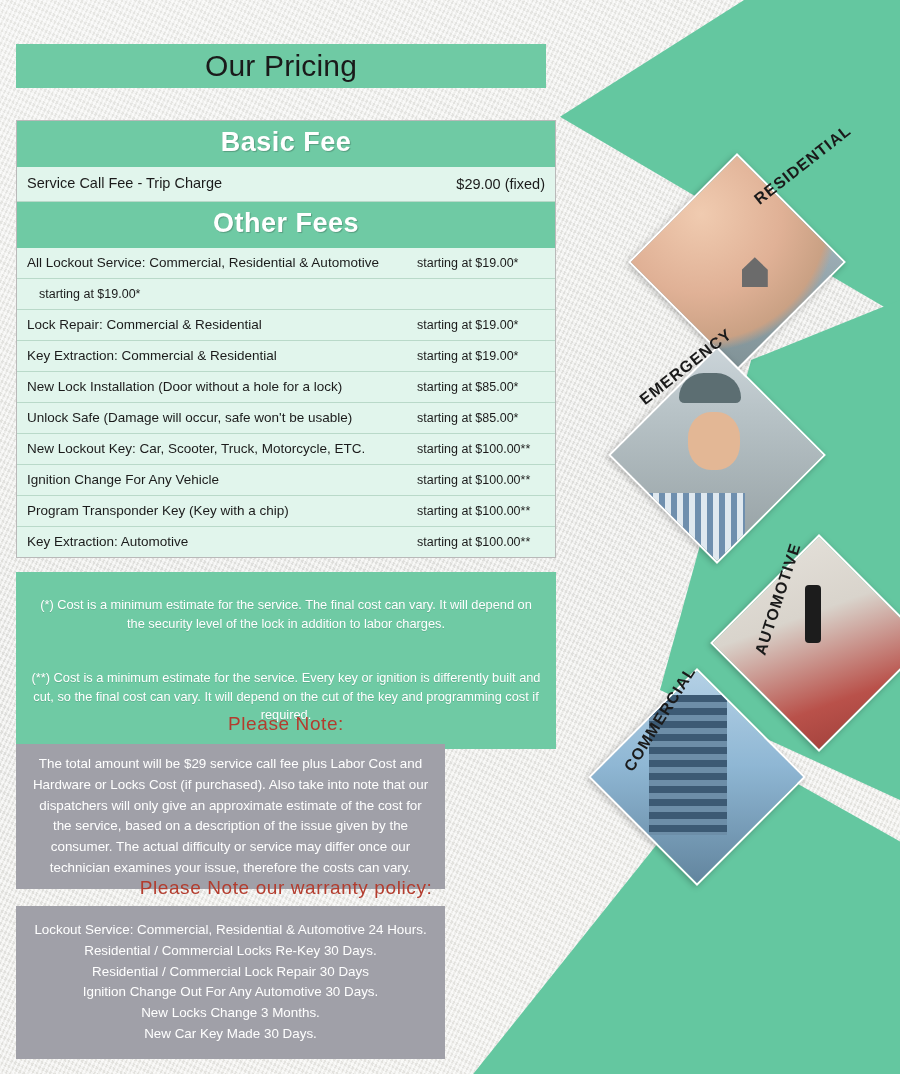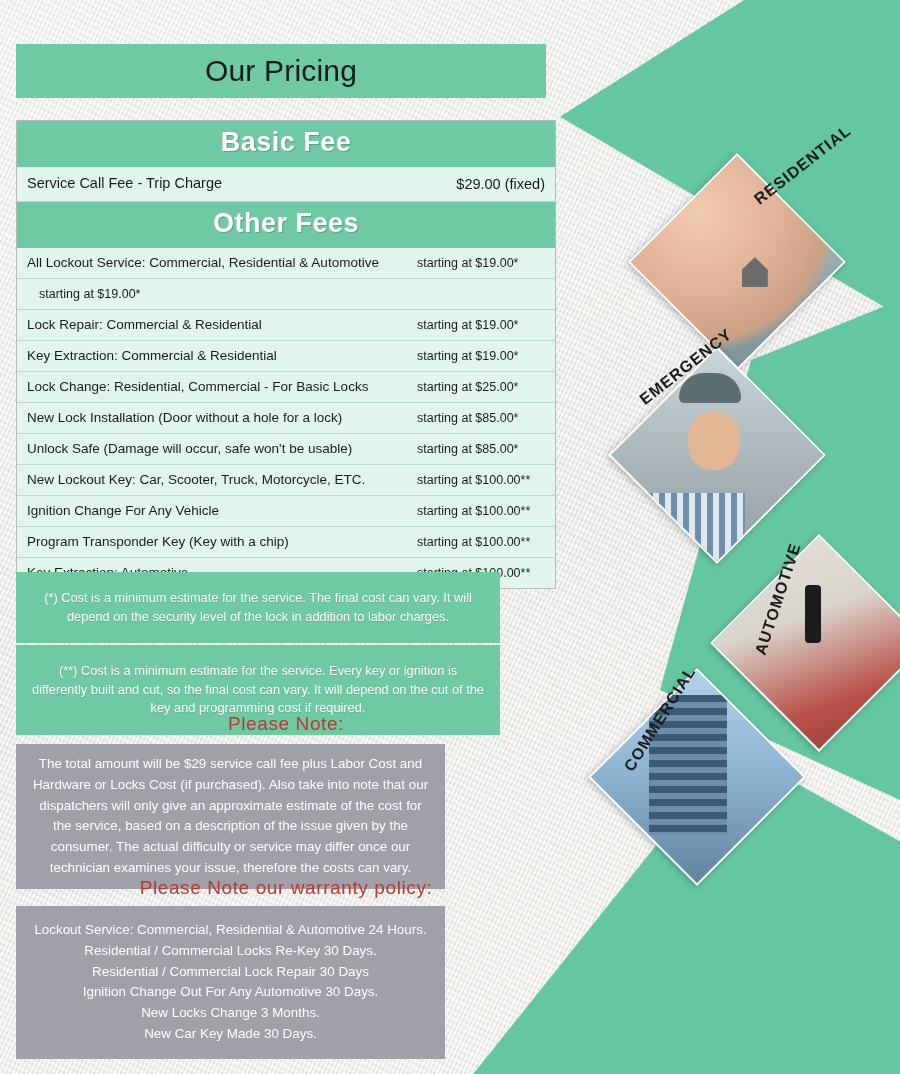--- a/index.html
+++ b/index.html
@@ -42,21 +42,21 @@
   .shape-bottom {
     bottom: -4px; left: 470px;
     width: 440px; height: 330px;
     clip-path: polygon(60% 0%, 100% 30%, 100% 100%, 0% 100%);
   }
 
   
   .header-band {
     position: absolute;
     top: 44px; left: 16px;
-    width: 530px; height: 54px;
+    width: 530px; height: 44px;
     background: #6fcaa4;
     display: flex;
     align-items: center;
     justify-content: center;
   }
   .header-band h1 {
     margin: 0;
     font-size: 30px;
     font-weight: 400;
     color: #1a1a1a;
@@ -111,28 +111,28 @@
     font-size: 12.5px;
     min-width: 128px;
     text-align: left;
   }
   .fee-row .label { font-size: 13.5px; }
 
   
   .note-box {
     position: absolute;
     left: 16px;
-    width: 484px;
+    width: 540px;
     background: #6fcaa4;
     color: #ffffff;
     box-sizing: border-box;
     text-align: center;
     font-size: 12.8px;
     line-height: 1.45;
-    padding: 17px 14px;
+    padding: 24px 14px;
     text-shadow: 0 1px 0 rgba(0,0,0,.12);
   }
   #note-star { top: 572px; }
   #note-doublestar { top: 645px; }
 
   .please-note-title {
     position: absolute;
     left: 16px;
     width: 540px;
     text-align: center;
@@ -276,24 +276,20 @@
   </div>
   <div class="row fee-row">
     <span class="label">Lock Repair: Commercial &amp; Residential</span>
     <span class="price">starting at $19.00*</span>
   </div>
   <div class="row fee-row">
     <span class="label">Key Extraction: Commercial &amp; Residential</span>
     <span class="price">starting at $19.00*</span>
   </div>
   <div class="row fee-row">
-    <span class="label">Lock Change: Residential, Commercial - For Basic Locks</span>
-    <span class="price">starting at $25.00*</span>
-  </div>
-  <div class="row fee-row">
     <span class="label">New Lock Installation (Door without a hole for a lock)</span>
     <span class="price">starting at $85.00*</span>
   </div>
   <div class="row fee-row">
     <span class="label">Unlock Safe (Damage will occur, safe won't be usable)</span>
     <span class="price">starting at $85.00*</span>
   </div>
   <div class="row fee-row">
     <span class="label">New Lockout Key: Car, Scooter, Truck, Motorcycle, ETC.</span>
     <span class="price">starting at $100.00**</span>

